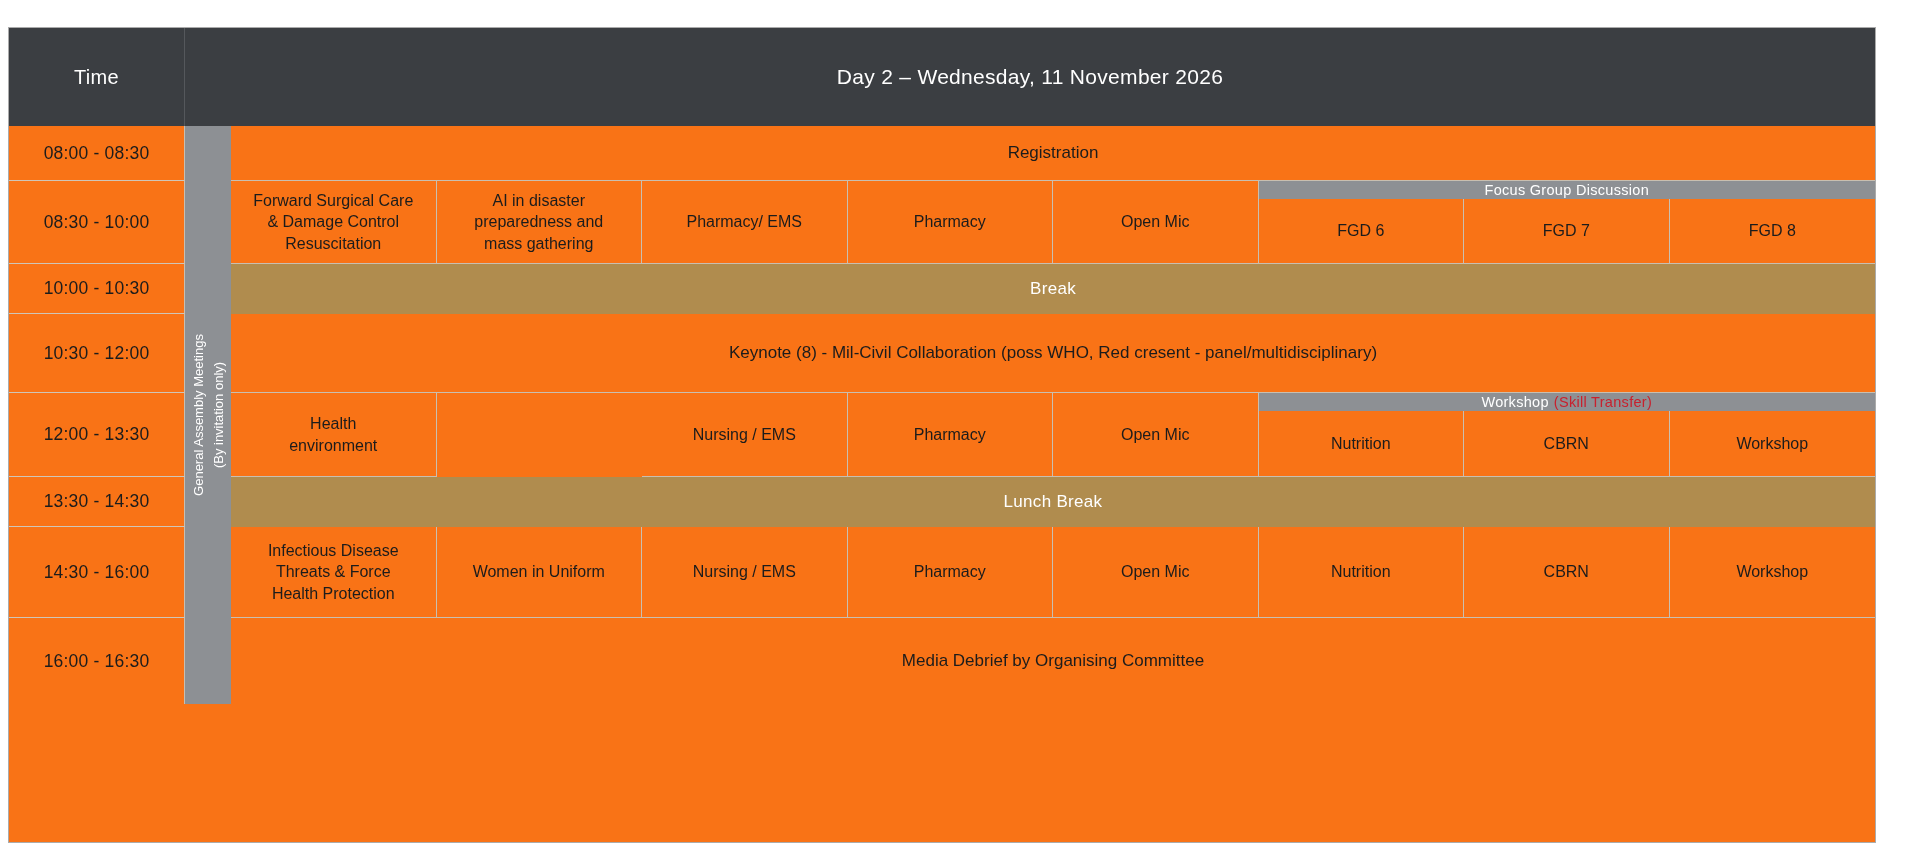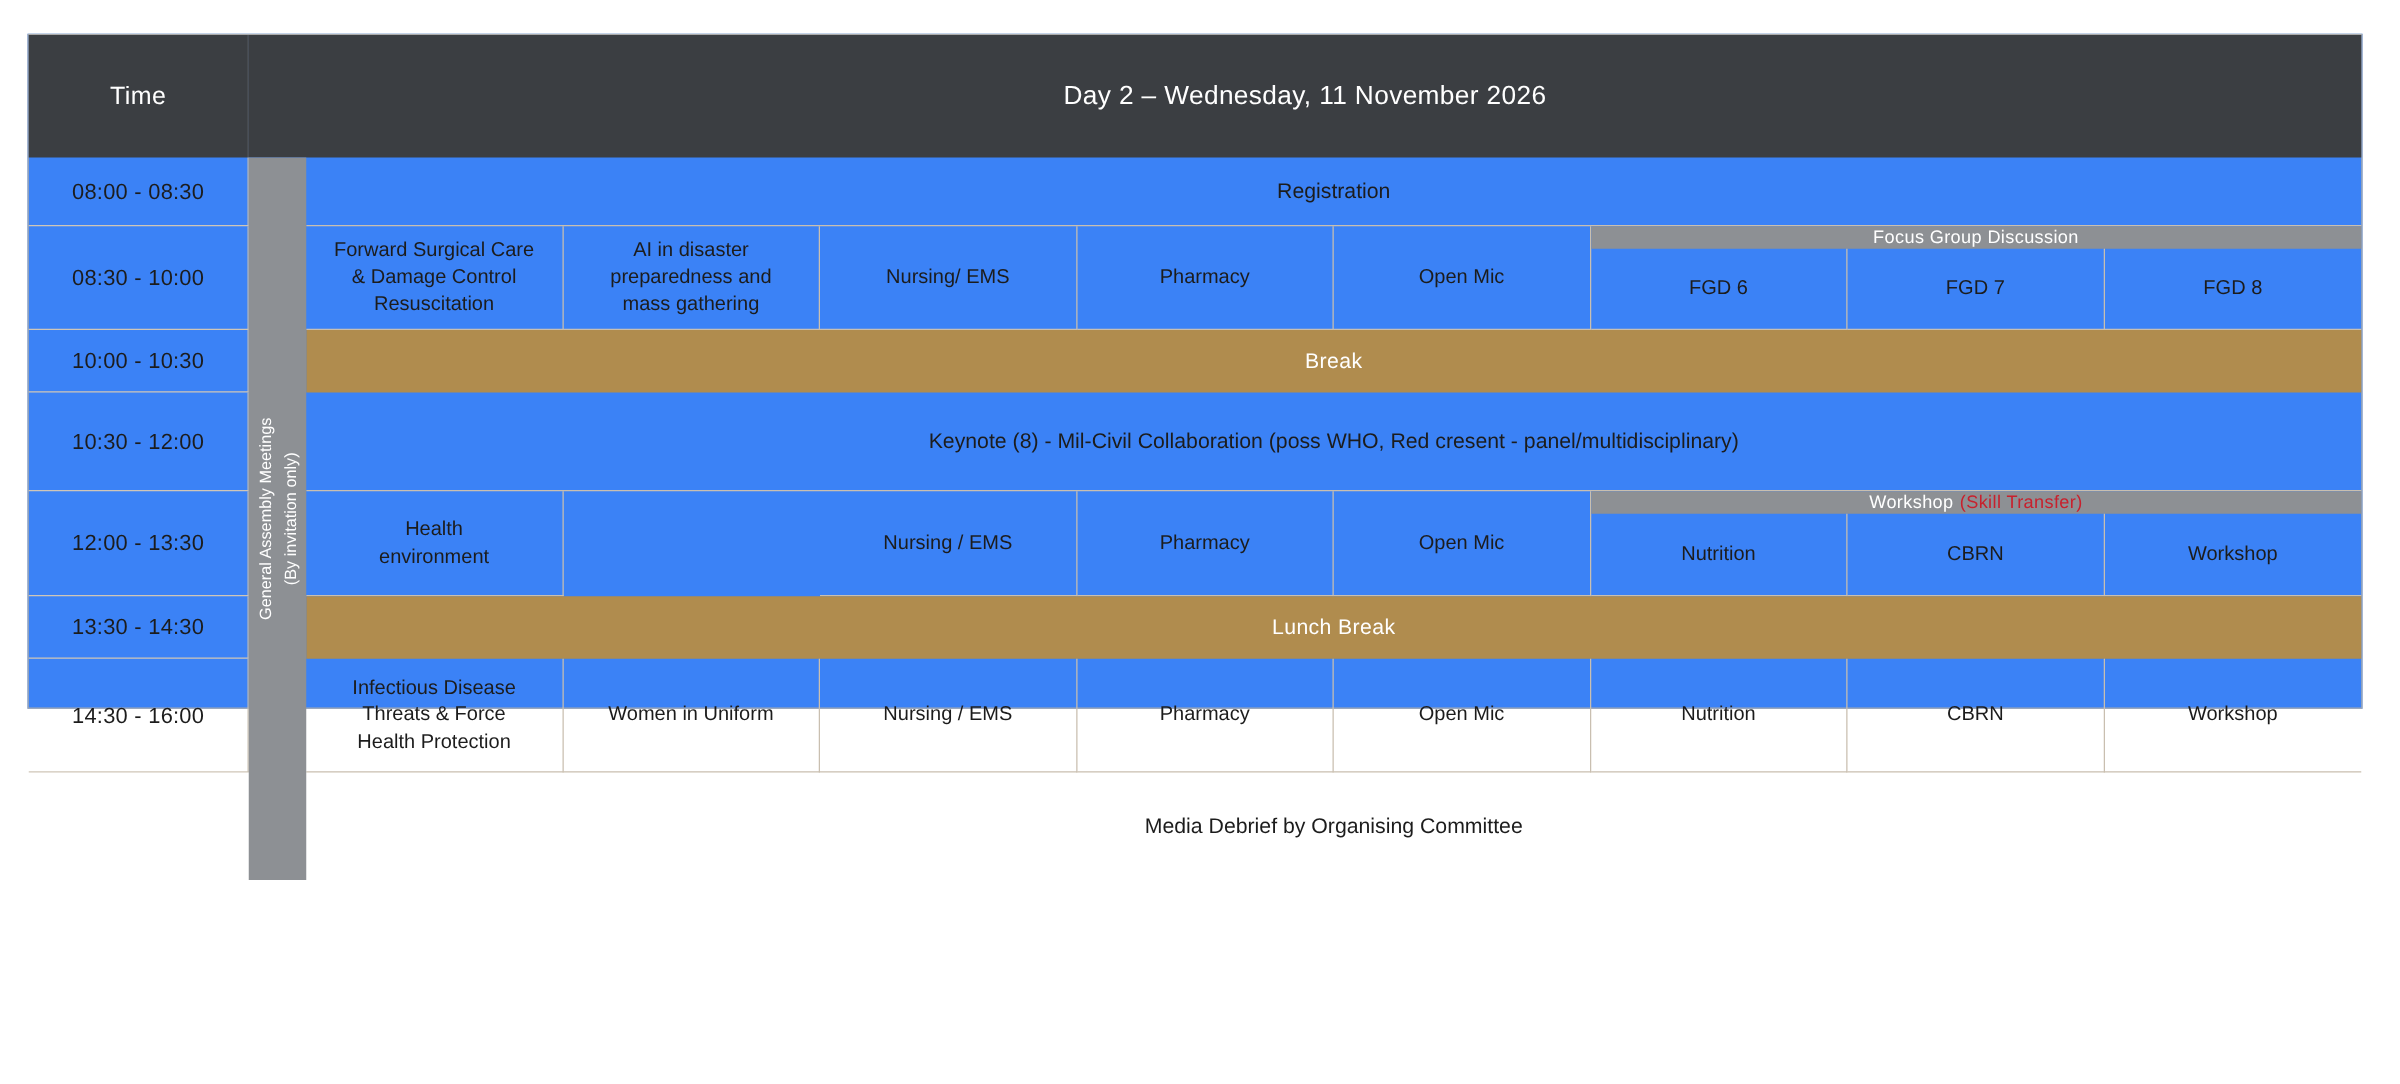--- a/index.html
+++ b/index.html
@@ -1,21 +1,21 @@
 <!DOCTYPE html>
 <html><head>
 <meta charset="utf-8">
 <style>
   html,body{margin:0;padding:0;background:#ffffff;width:1920px;height:867px;
     font-family:"Liberation Sans",sans-serif;-webkit-font-smoothing:antialiased;}
-  .tbl{position:absolute;left:22px;top:27px;width:1868px;height:540px;
+  .tbl{position:absolute;left:8px;top:27px;width:1868px;height:816px;
     display:grid;
     grid-template-columns:176px 46px repeat(8,1fr);
     grid-template-rows:98px 55px 18px 65px 50px 79px 18px 66px 50px 91px 86px;
-    border:1px solid #ABABAB;background:#3b82f6;box-sizing:border-box;}
+    border:1px solid #ABABAB;background:#f97316;box-sizing:border-box;}
   .tbl > div{display:flex;align-items:center;justify-content:center;
     text-align:center;box-sizing:border-box;}
   .hdr{background:#3B3E42;color:#FFFFFF;font-size:21px;letter-spacing:.3px;}
   .hdr-time{border-right:1px solid #55585C;font-size:20px;}
   .time{font-size:17.5px;color:#1C1C1C;letter-spacing:.2px;
     border-right:1px solid #C9BFB0;border-bottom:1px solid #CFC6B8;}
   .cell{font-size:16px;color:#1C1C1C;line-height:1.35;white-space:pre-line;
     border-right:1px solid #C9BFB0;border-bottom:1px solid #C9BFB0;padding:4px 10px;}
   .wide{font-size:17px;border-right:none;}
   .gold{background:#B08C4E;color:#FFFFFF;font-size:17px;letter-spacing:.3px;
@@ -39,37 +39,38 @@
   <div class="hdr hdr-time" style="grid-column:1;grid-row:1;">Time</div>
   <div class="hdr" style="grid-column:2/-1;grid-row:1;">Day 2 – Wednesday, 11 November 2026</div>
 
   <div class="time" style="grid-column:1;grid-row:2;">08:00 - 08:30</div>
   <div class="time" style="grid-column:1;grid-row:3/span 2;">08:30 - 10:00</div>
   <div class="time" style="grid-column:1;grid-row:5;">10:00 - 10:30</div>
   <div class="time" style="grid-column:1;grid-row:6;text-align:center;">10:30 - 12:00</div>
   <div class="time" style="grid-column:1;grid-row:7/span 2;">12:00 - 13:30</div>
   <div class="time" style="grid-column:1;grid-row:9;">13:30 - 14:30</div>
   <div class="time" style="grid-column:1;grid-row:10;">14:30 - 16:00</div>
+  <div class="time no-b" style="grid-column:1;grid-row:11;">16:00 - 16:30</div>
 
   <div class="ga" style="grid-column:2;grid-row:2/-1;">
     <div class="ga-rot">
       <span>General Assembly Meetings</span>
       <span>(By invitation only)</span>
     </div>
   </div>
 
   <div class="cell wide" style="grid-column:3/-1;grid-row:2;">Registration</div>
 
   <div class="cell" style="grid-column:3;grid-row:3/span 2;">Forward Surgical Care
 &amp; Damage Control
 Resuscitation</div>
   <div class="cell" style="grid-column:4;grid-row:3/span 2;">AI in disaster
 preparedness and
 mass gathering</div>
-  <div class="cell" style="grid-column:5;grid-row:3/span 2;">Nursing/ EMS</div>
+  <div class="cell" style="grid-column:5;grid-row:3/span 2;">Pharmacy/ EMS</div>
   <div class="cell" style="grid-column:6;grid-row:3/span 2;">Pharmacy</div>
   <div class="cell" style="grid-column:7;grid-row:3/span 2;">Open Mic</div>
   <div class="bar" style="grid-column:8/-1;grid-row:3;">Focus Group Discussion</div>
   <div class="cell" style="grid-column:8;grid-row:4;">FGD 6</div>
   <div class="cell" style="grid-column:9;grid-row:4;">FGD 7</div>
   <div class="cell no-r" style="grid-column:10;grid-row:4;">FGD 8</div>
 
   <div class="gold" style="grid-column:3/-1;grid-row:5;">Break</div>
 
   <div class="cell wide" style="grid-column:3/-1;grid-row:6;">Keynote (8) - Mil-Civil Collaboration (poss WHO, Red cresent - panel/multidisciplinary)</div>

